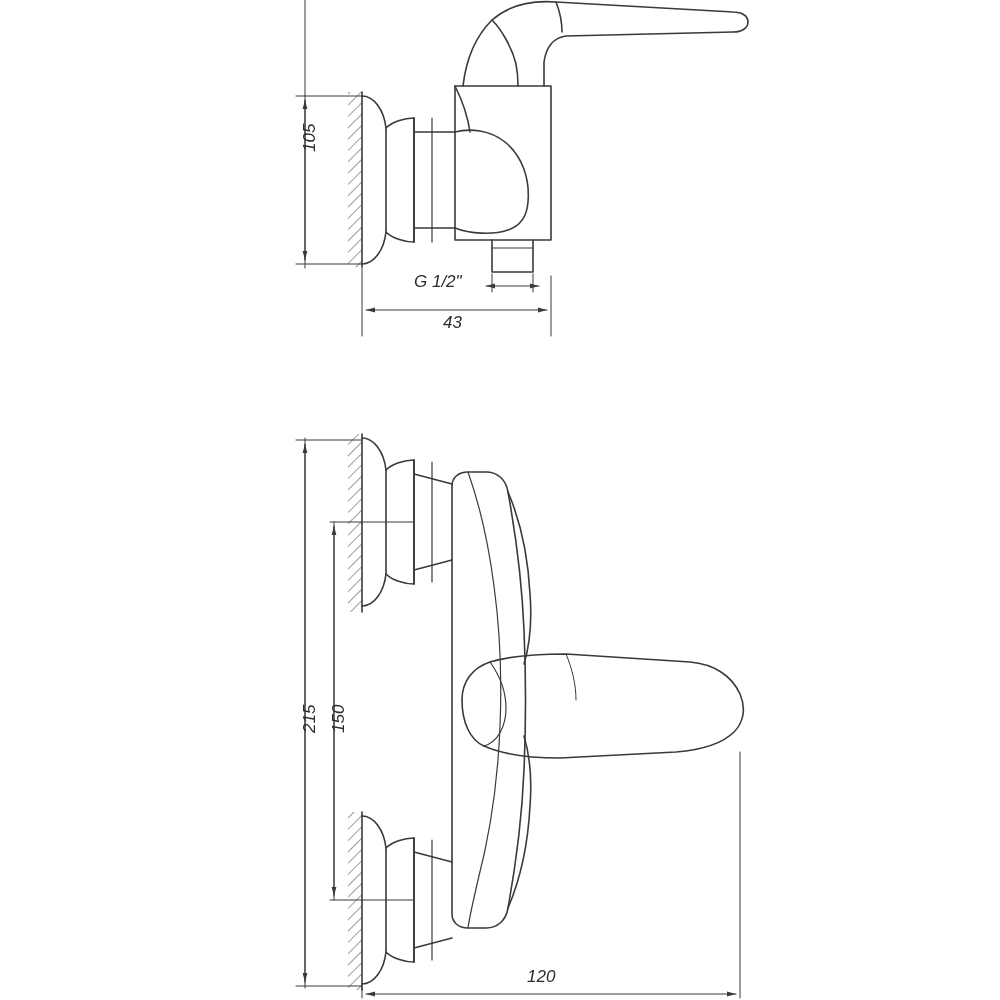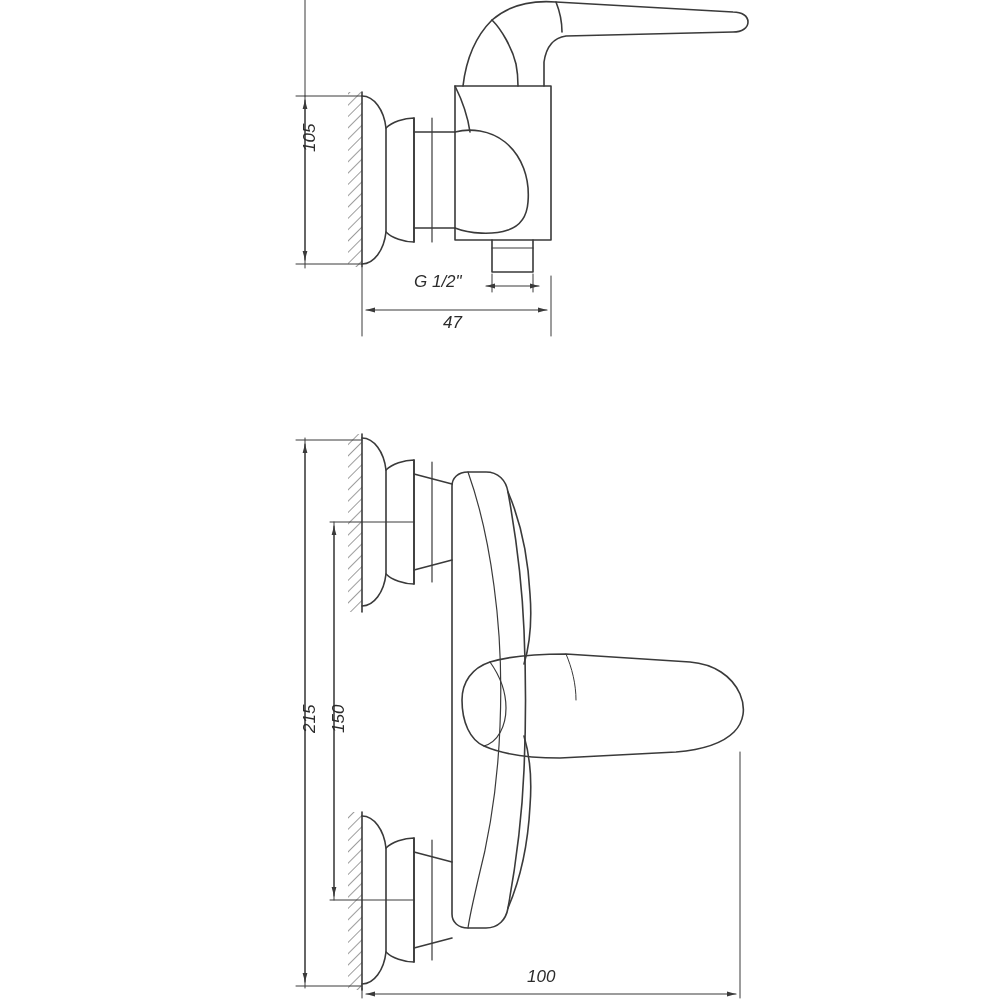--- a/index.html
+++ b/index.html
@@ -178,21 +178,21 @@
         <line x1="362" y1="988" x2="362" y2="998"></line>
         <line x1="740" y1="752" x2="740" y2="998"></line>
         <line x1="366" y1="994" x2="736" y2="994" marker-start="url(#arrR)" marker-end="url(#arrL)" stroke-width="1.1"></line>
       </g>
     </g>
   </g>
 </svg>
 
 <div class="dim-label v-label" style="left:300px; top:152px; font-size:17px;">105</div>
 
-<div class="dim-label" style="left:443px; top:313px; font-size:17px;">47</div>
+<div class="dim-label" style="left:443px; top:313px; font-size:17px;">43</div>
 
 <div class="dim-label" style="left:414px; top:272px; font-size:17px;">G 1/2"</div>
 
 <div class="dim-label v-label" style="left:300px; top:733px; font-size:17px;">215</div>
 
 <div class="dim-label v-label" style="left:329px; top:733px; font-size:17px;">150</div>
 
-<div class="dim-label" style="left:527px; top:967px; font-size:17px;">100</div>
+<div class="dim-label" style="left:527px; top:967px; font-size:17px;">120</div>
 
 </body></html>

